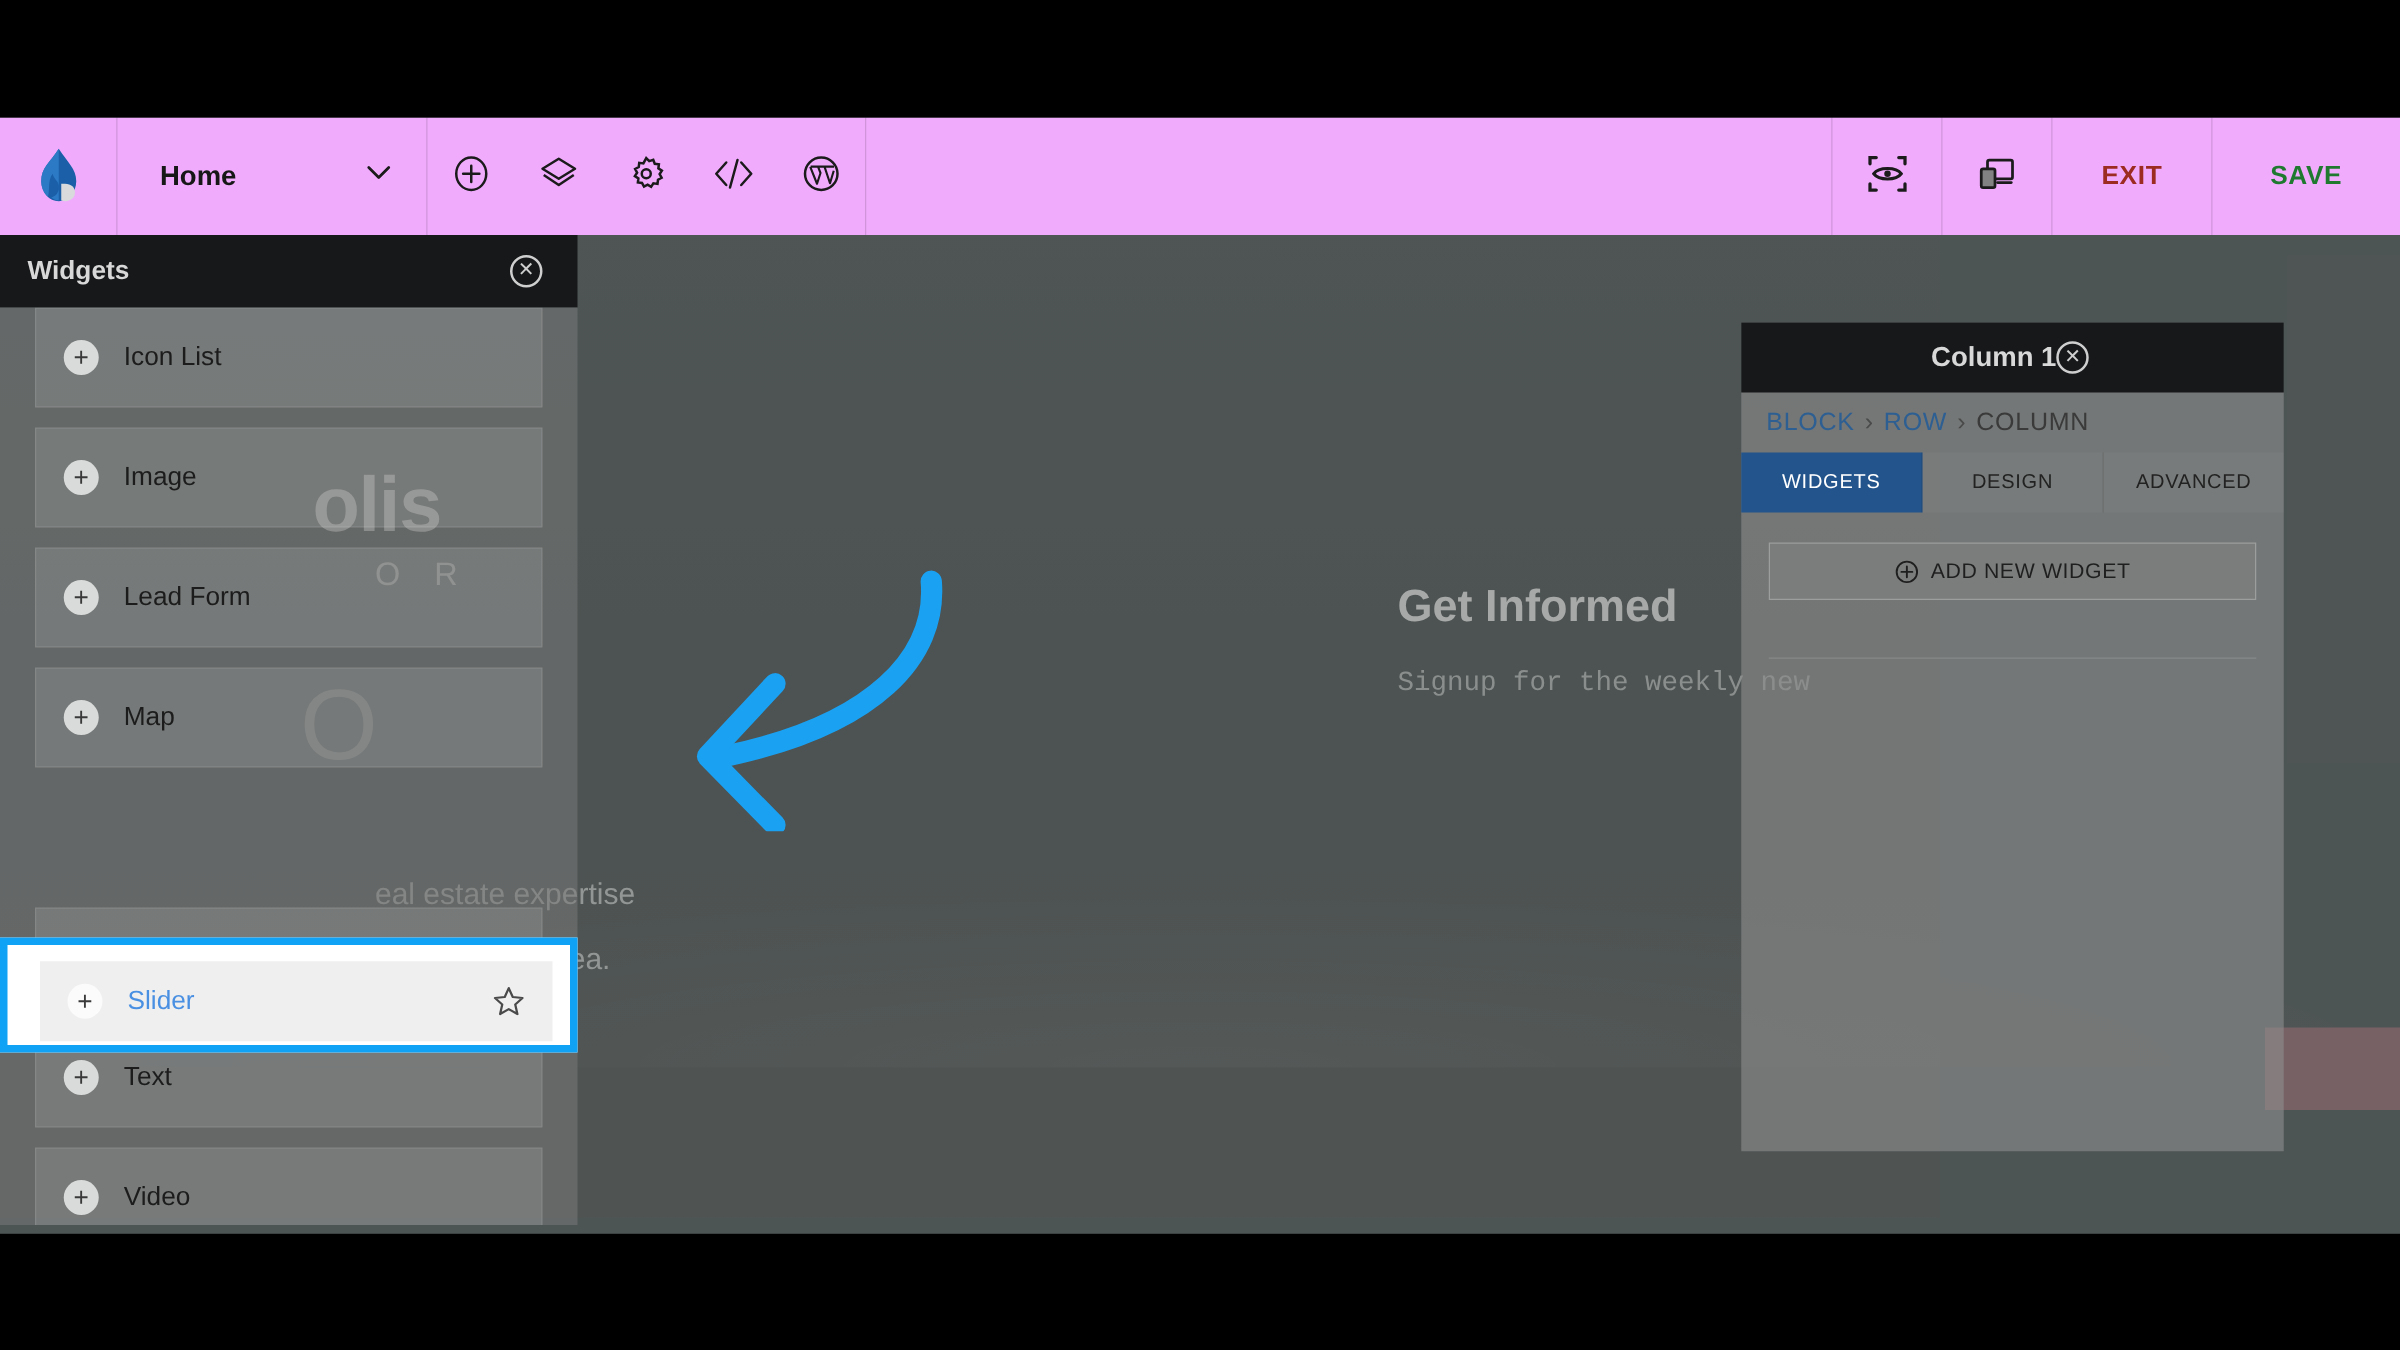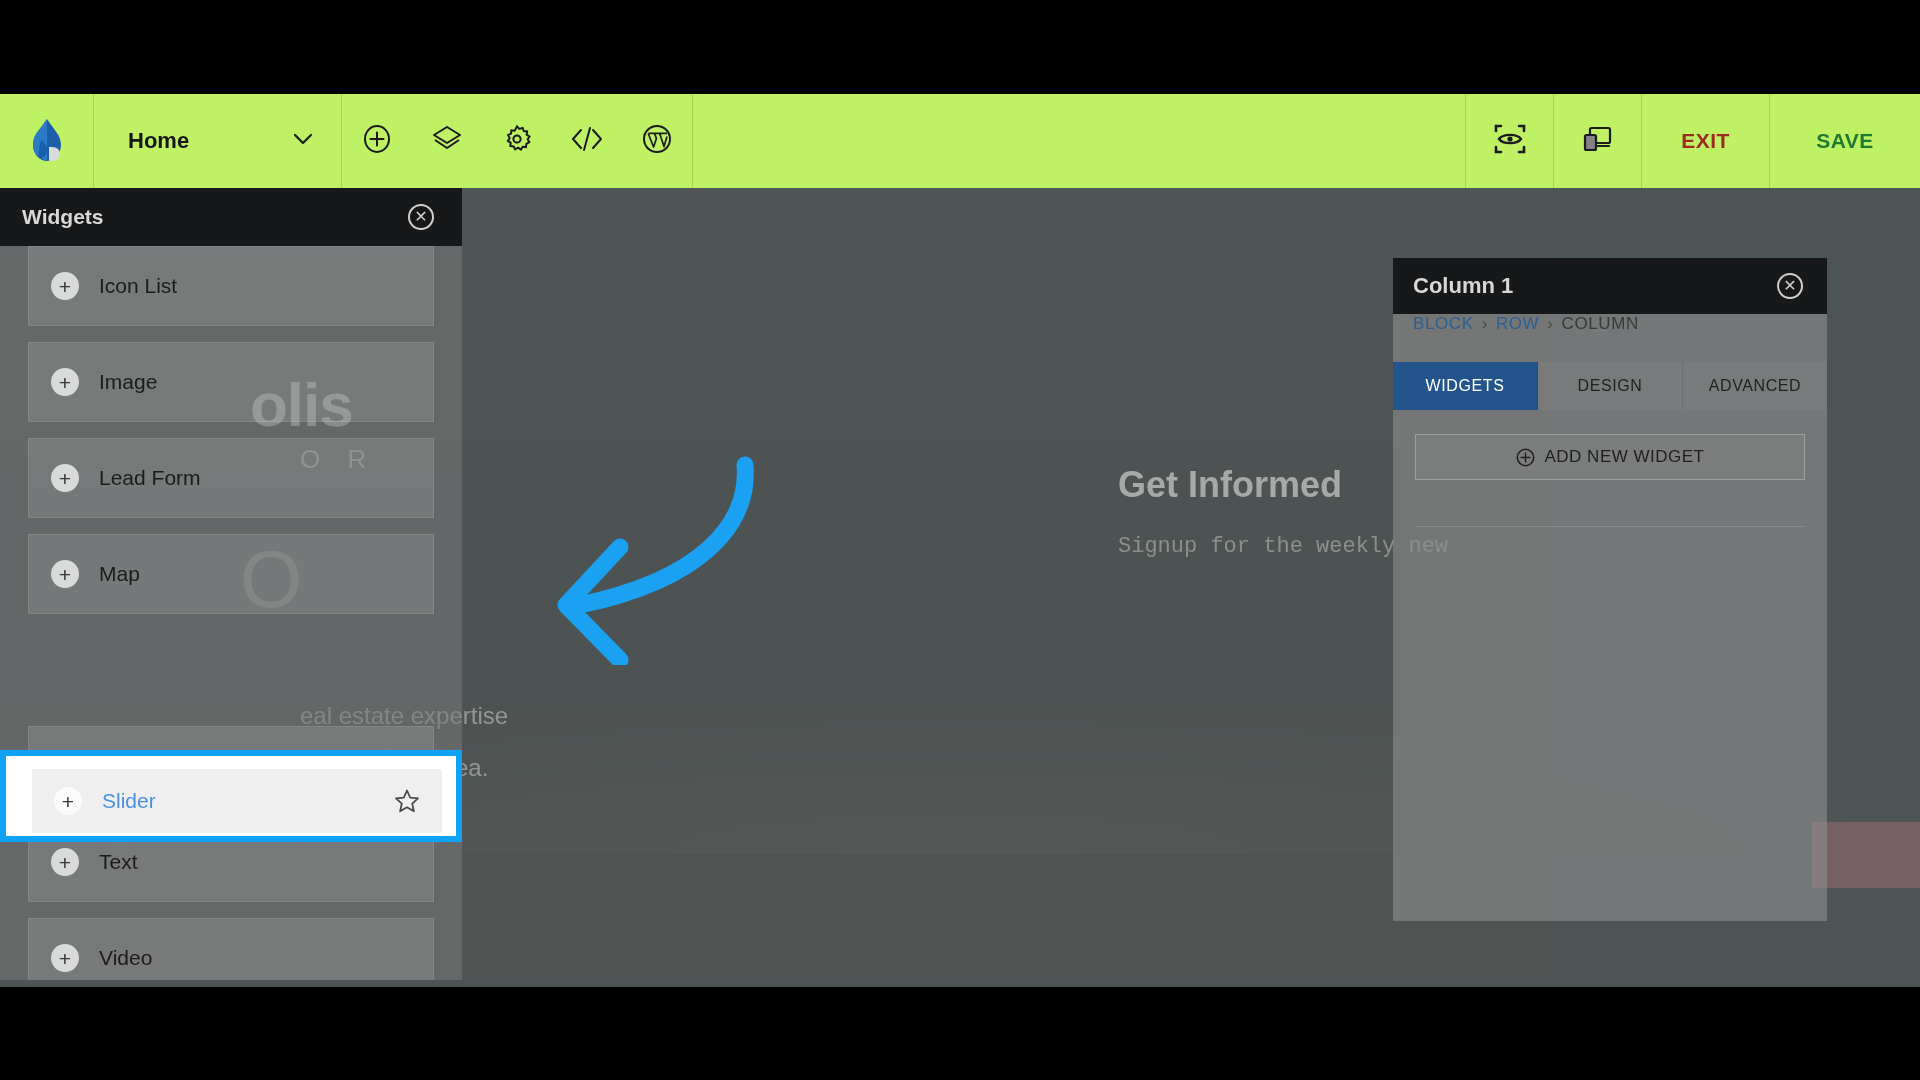--- a/index.html
+++ b/index.html
@@ -67,21 +67,21 @@
 
   
   .dim {
     position: absolute; left: 0; top: 94px; width: 1920px; height: 893px;
     background: rgba(128,128,128,0.55); pointer-events: none;
   }
 
   
   .toolbar {
     position: absolute; left: 0; top: 94px; width: 1920px; height: 94px;
-    background: #bef264; display: flex; align-items: stretch; z-index: 40;
+    background: #f0abfc; display: flex; align-items: stretch; z-index: 40;
   }
   .tb-cell {
     display: flex; align-items: center; justify-content: center;
     border-right: 1px solid rgba(0,0,0,0.13);
     color: #1b1b1b;
   }
   .tb-logo { width: 94px; }
   .tb-page { width: 248px; justify-content: space-between; padding: 0 28px 0 34px; }
   .tb-page .label { font-size: 22px; font-weight: 700; color: #171717; }
   .tb-icon { width: 70px; }
@@ -161,31 +161,31 @@
   
   .arrow { position: absolute; left: 470px; top: 455px; width: 300px; height: 210px; z-index: 80; }
 
   
   .col-panel {
     position: absolute; left: 1393px; top: 258px; width: 434px; height: 663px;
     background: rgba(140,140,140,0.62); z-index: 46;
   }
   .cp-header {
     height: 56px; background: #16181a; display: flex; align-items: center;
-    justify-content: space-between; padding: 0 24px 0 20px;
+    justify-content: center; padding: 0 24px 0 20px;
   }
   .cp-title { font-size: 22px; font-weight: 700; color: #d8d8d8; }
   .cp-close {
     width: 26px; height: 26px; border-radius: 50%; border: 2px solid #cfcfcf;
     display: flex; align-items: center; justify-content: center; color: #cfcfcf;
     font-size: 16px; line-height: 1;
   }
   .cp-crumbs {
-    height: 48px; display: flex; padding-left: 20px;
-    font-size: 17px; letter-spacing: .6px; color: #3a3a3a;
+    height: 48px; display: flex; align-items: center; padding-left: 20px;
+    font-size: 20px; letter-spacing: .6px; color: #3a3a3a;
   }
   .crumb-link { color: #2e5f93; }
   .crumb-sep { margin: 0 8px; color: #4a4a4a; }
   .crumb-cur { color: #3a3a3a; }
   .cp-tabs { display: flex; height: 48px; }
   .cp-tab {
     flex: 1; display: flex; align-items: center; justify-content: center;
     font-size: 16px; letter-spacing: .6px; color: #222;
     border-right: 1px solid rgba(0,0,0,0.10);
     background: rgba(255,255,255,0.03);

